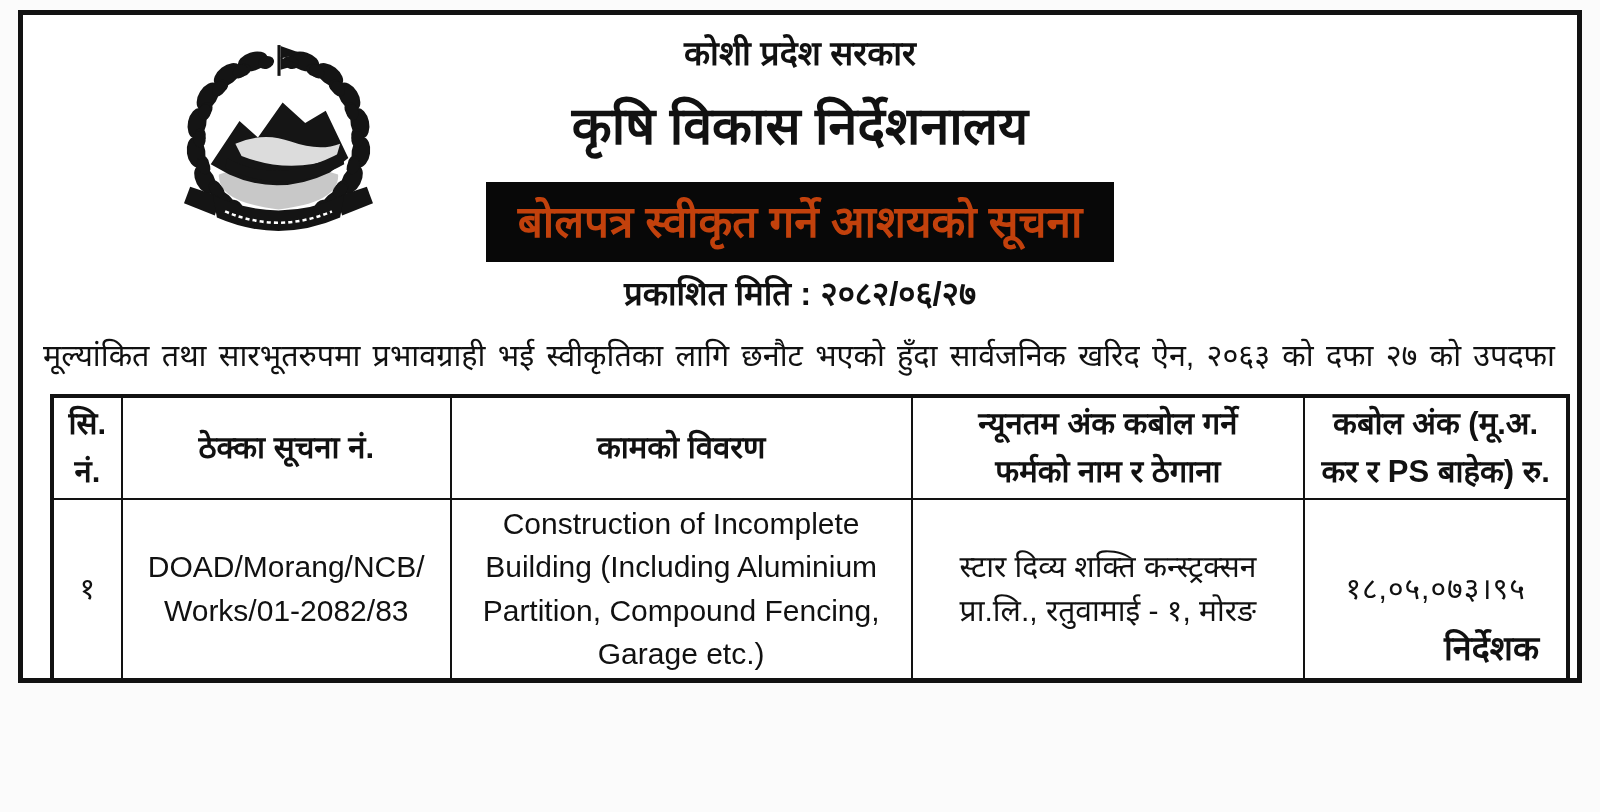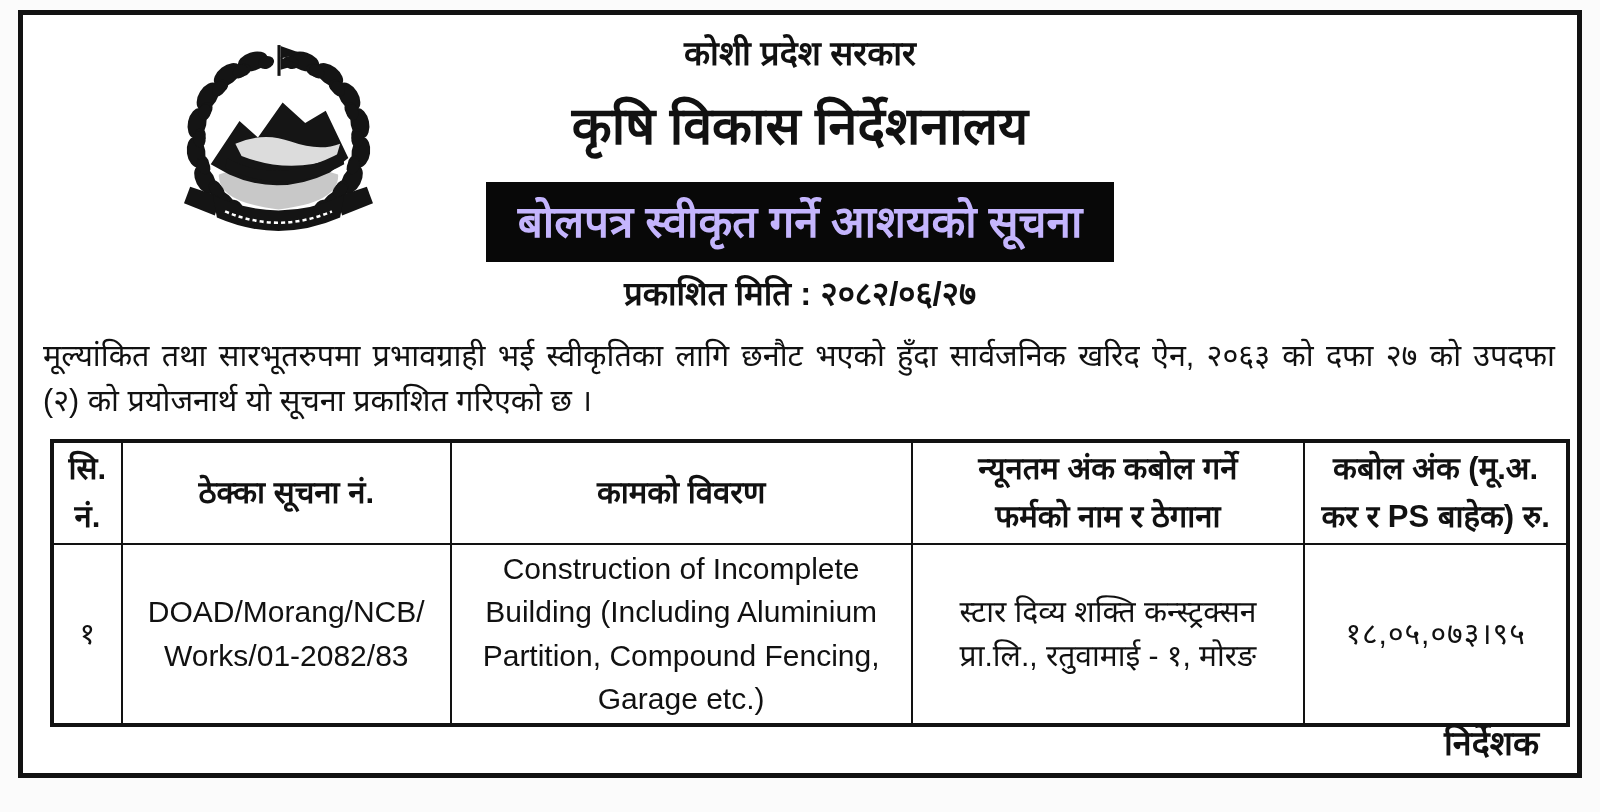--- a/index.html
+++ b/index.html
@@ -9,21 +9,21 @@
     width: 1600px;
     height: 812px;
     font-family: "Liberation Sans", "DejaVu Sans", sans-serif;
     color: #111;
   }
   .sheet {
     position: absolute;
     left: 18px;
     top: 10px;
     width: 1564px;
-    height: 768px;
+    height: 673px;
     box-sizing: border-box;
     border: 5px solid #121212;
     background: #ffffff;
     overflow: hidden;
   }
   
   .emblem {
     position: absolute;
     left: 148px;
     top: 28px;
@@ -32,21 +32,21 @@
   }
   
   .head-block { text-align: center; padding-top: 14px; }
   .org-line1 { font-size: 34px; font-weight: 700; line-height: 1.1; margin-top: 6px; }
   .org-line2 { font-size: 43px; font-weight: 700; line-height: 1.1; margin-top: 22px; }
   .org-line3 { font-size: 52px; font-weight: 700; line-height: 1.1; margin-top: 26px; }
   .banner {
     display: inline-block;
     margin-top: 26px;
     background: #080808;
-    color: #c4b5fd;
+    color: #c2410c;
     font-size: 44px;
     font-weight: 700;
     padding: 8px 32px 12px 32px;
     text-align: center;
   }
   .published { font-size: 33px; font-weight: 700; margin-top: 8px; }
   
   .para {
     margin: 18px 22px 0 20px;
     font-size: 30.5px;
@@ -148,21 +148,20 @@
     <div class="org-line1">कोशी प्रदेश सरकार</div>
     <div class="org-line3">कृषि विकास निर्देशनालय</div>
     <div>
       <span class="banner">बोलपत्र स्वीकृत गर्ने आशयको सूचना</span>
     </div>
     <div class="published">प्रकाशित मिति : २०८२/०६/२७</div>
   </div>
 
   <div class="para">
     <div class="pline">मूल्यांकित तथा सारभूतरुपमा प्रभावग्राही भई स्वीकृतिका लागि छनौट भएको हुँदा सार्वजनिक खरिद ऐन, २०६३ को दफा २७ को उपदफा</div>
-    <div class="pline last">(२) को प्रयोजनार्थ यो सूचना प्रकाशित गरिएको छ ।</div>
   </div>
 
   <table class="notice">
     <colgroup>
       <col style="width:4.6%">
       <col style="width:21.7%">
       <col style="width:30.4%">
       <col style="width:25.9%">
       <col style="width:17.4%">
     </colgroup>

